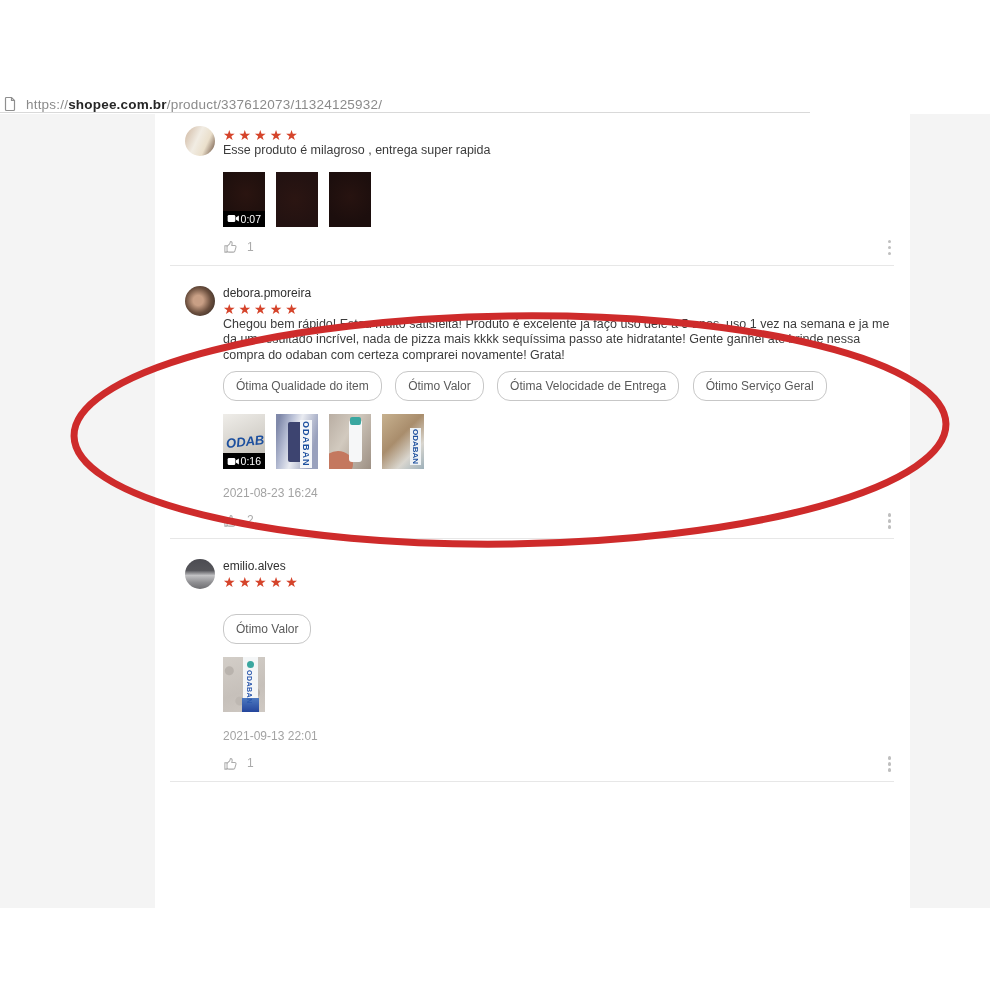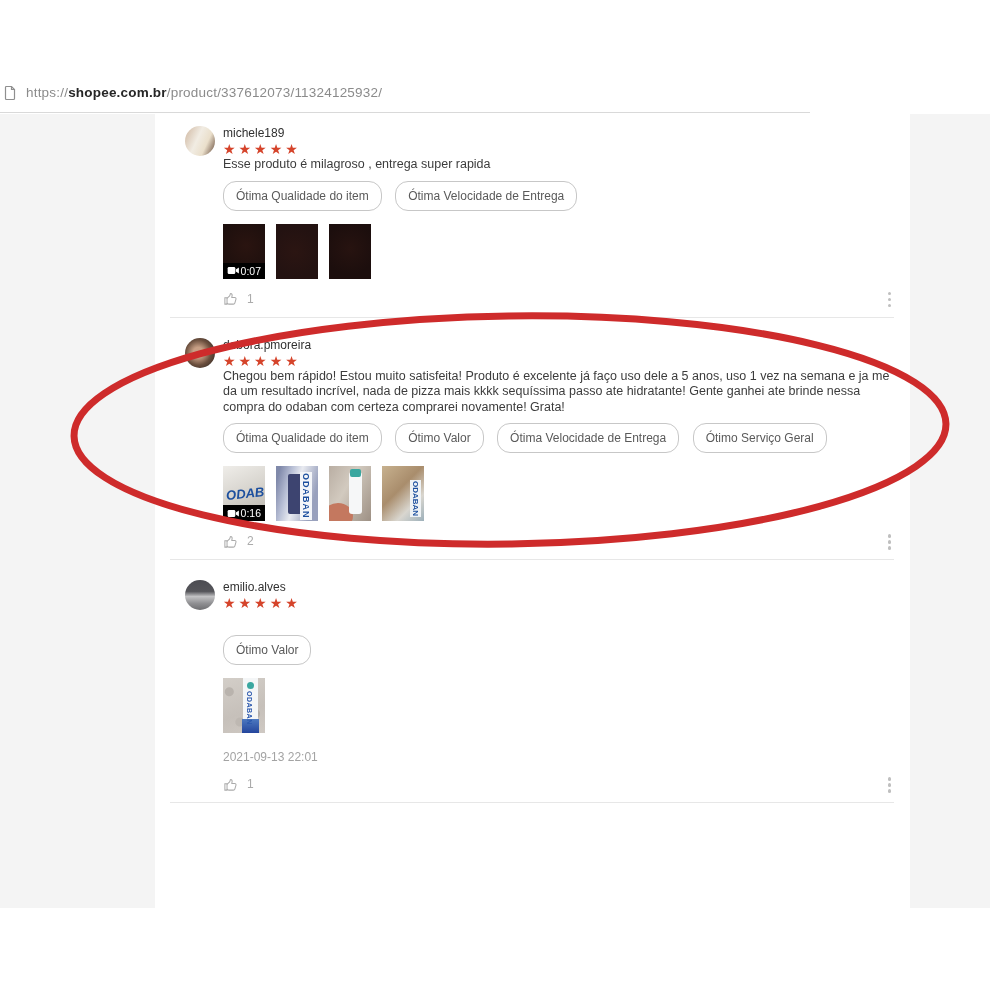--- a/index.html
+++ b/index.html
@@ -1,21 +1,21 @@
 <!DOCTYPE html>
 <html><head>
 <meta charset="utf-8">
 <style>
   html,body{margin:0;padding:0;background:#fff;}
   .stage{position:relative;width:990px;height:990px;background:#fff;overflow:hidden;
          font-family:"Liberation Sans","DejaVu Sans",sans-serif;}
 
   
   .url-bar{position:absolute;top:85px;left:0;width:810px;height:28px;background:#fff;
-           border-bottom:1px solid #d9d9d9;display:flex;align-items:flex-start;box-sizing:border-box;}
+           border-bottom:1px solid #d9d9d9;display:flex;align-items:flex-end;box-sizing:border-box;}
   .url-icon{margin-left:3px;display:flex;align-items:center;}
   .url-text{margin-left:9px;font-size:13.5px;color:#8b8b8b;letter-spacing:.2px;white-space:nowrap;}
   .url-text .domain{color:#262626;font-weight:bold;}
 
   
   .page-bg{position:absolute;top:114px;left:0;width:990px;height:794px;background:#f4f4f4;}
   .card{position:absolute;left:155px;top:0;width:755px;height:794px;background:#fff;overflow:hidden;}
 
   
   .review{position:relative;padding:20px 16px 0 68px;box-sizing:border-box;}
@@ -95,27 +95,22 @@
       </svg>
     </span>
     <span class="url-text"><span>https://</span><span class="domain">shopee.com.br</span><span>/product/337612073/11324125932/</span></span>
   </div>
 
   <div class="page-bg">
     <div class="card">
 
       <div class="review first">
         <div class="avatar av-michele"></div>
-        <div class="username">michele189</div>
         <div class="stars">★★★★★</div>
         <div class="review-text">Esse produto é milagroso , entrega super rapida</div>
-        <div class="tags">
-          <span class="tag">Ótima Qualidade do item</span>
-          <span class="tag">Ótima Velocidade de Entrega</span>
-        </div>
         <div class="media-row">
           <div class="thumb t1a">
             <div class="video-bar">
               <svg width="13" height="9" viewBox="0 0 14 10">
                   <rect x="0.5" y="1" width="8.5" height="8" rx="1.5" fill="#fff"></rect>
                   <path d="M9.5 4 L13 1.6 V8.4 L9.5 6 Z" fill="#fff"></path>
                 </svg>
               <span>0:07</span>
             </div>
           </div>
@@ -167,20 +162,21 @@
           </div>
           <div class="thumb t2c">
             <div class="hand"></div>
             <div class="bottle"></div>
             <div class="cap"></div>
           </div>
           <div class="thumb t2d">
             <span class="vert">ODABAN</span>
           </div>
         </div>
+        <div class="date">2021-08-23 16:24</div>
         <div class="like-row">
           <span class="like-btn">
             <svg width="15" height="15" viewBox="0 0 16 16">
               <path d="M2 7.3 H4.3 V14 H2 Z" fill="none" stroke="#ababab" stroke-width="1.1"></path>
               <path d="M4.5 13.2 c.6.5 1.2.8 2 .8 h4.6 c.7 0 1.3-.45 1.5-1.1 l1.25-4.3 c.25-.85-.4-1.7-1.3-1.7 h-3.2 c.3-1.1.5-2.1.4-2.9 -.1-.7-.6-1.2-1.3-1.2 -.4 0-.7.25-.8.65 L7.1 5.3 4.5 7.7" fill="none" stroke="#ababab" stroke-width="1.1" stroke-linejoin="round" stroke-linecap="round"></path>
             </svg>
           </span>
           <span>2</span>
           <span class="kebab">
               <span></span>

